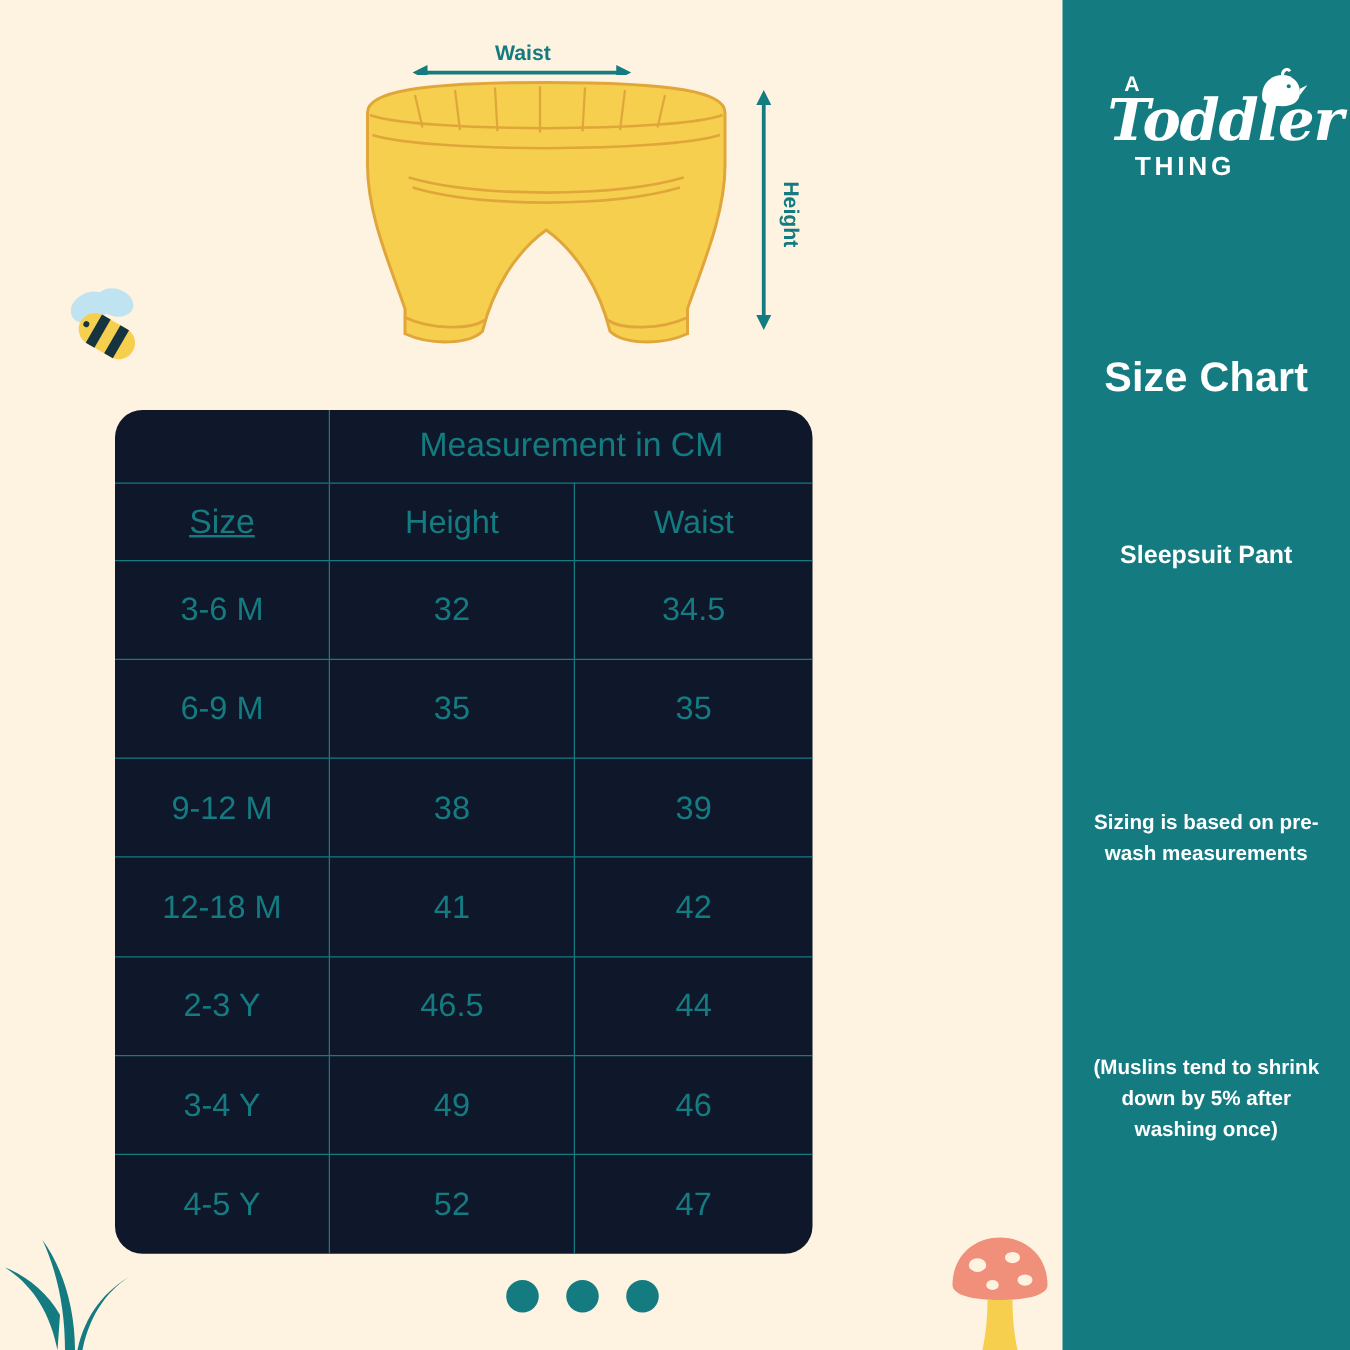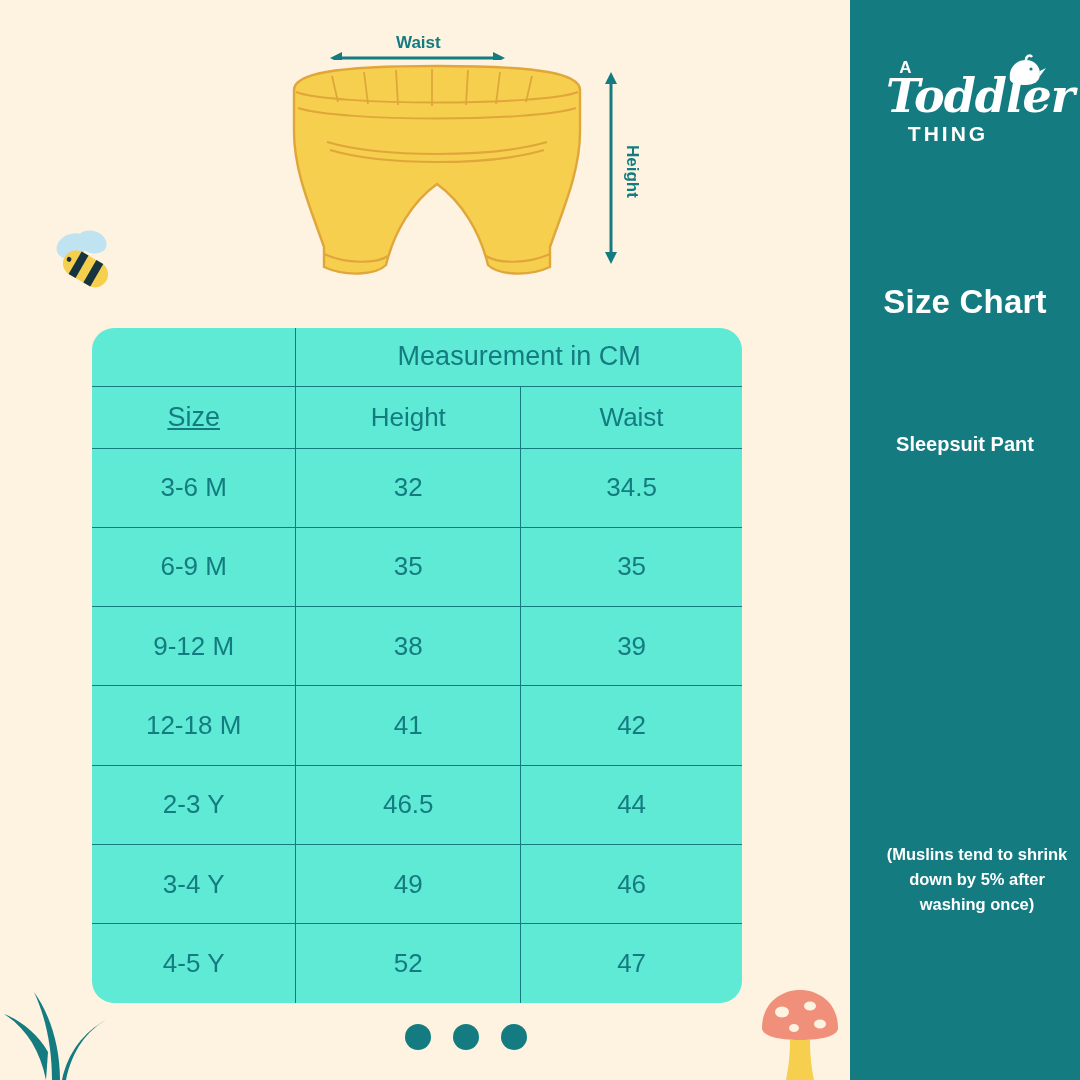--- a/index.html
+++ b/index.html
@@ -69,21 +69,21 @@
     line-height: 1.25;
   }
   .panel-note {
     position: absolute;
     top: 646px; left: 18px; width: 194px;
     font-size: 16.5px; font-weight: bold;
     line-height: 1.5;
   }
   .panel-note2 {
     position: absolute;
-    top: 842px; left: 24px; width: 206px;
+    top: 842px; left: 12px; width: 206px;
     font-size: 16.5px; font-weight: bold;
     line-height: 1.5;
   }
 
   
   .illustration {
     position: absolute;
     top: 0; left: 0;
     width: 850px; height: 330px;
   }
@@ -98,22 +98,22 @@
     position: absolute; top: 145px; left: 622px;
     font-size: 17px; font-weight: bold; color: #147b81;
     writing-mode: vertical-rl;
   }
   .bee { position: absolute; top: 228px; left: 48px; }
 
   
   .table-wrap {
     position: absolute;
     top: 328px; left: 92px;
-    width: 650px; height: 675px;
-    background: #5eead4;
+    width: 558px; height: 675px;
+    background: #0f172a;
     border-radius: 22px;
     overflow: hidden;
   }
   table {
     width: 100%; height: 100%;
     border-collapse: collapse;
     color: #147b81;
   }
   th, td {
     text-align: center;
@@ -279,16 +279,17 @@
       <svg class="bird" width="42" height="34" viewBox="0 0 42 34">
         <path d="M6 26 C4 14, 12 6, 22 6 C30 6, 36 12, 36 20 C36 27, 30 31, 22 31 C14 31, 8 30, 6 26 Z" fill="#ffffff"></path>
         <path d="M22 6 C22 2, 26 0, 28 3" stroke="#ffffff" stroke-width="2.5" fill="none"></path>
         <path d="M36 17 L42 14 L36 22 Z" fill="#ffffff"></path>
         <circle cx="27" cy="15" r="1.6" fill="#147b81"></circle>
       </svg>
     </div>
 
     <div class="panel-title">Size Chart</div>
     <div class="panel-subtitle">Sleepsuit Pant</div>
+    <div class="panel-note">Sizing is based on pre-wash measurements</div>
     <div class="panel-note2">(Muslins tend to shrink down by 5% after washing once)</div>
   </div>
 
 </div>
 
 </body></html>

